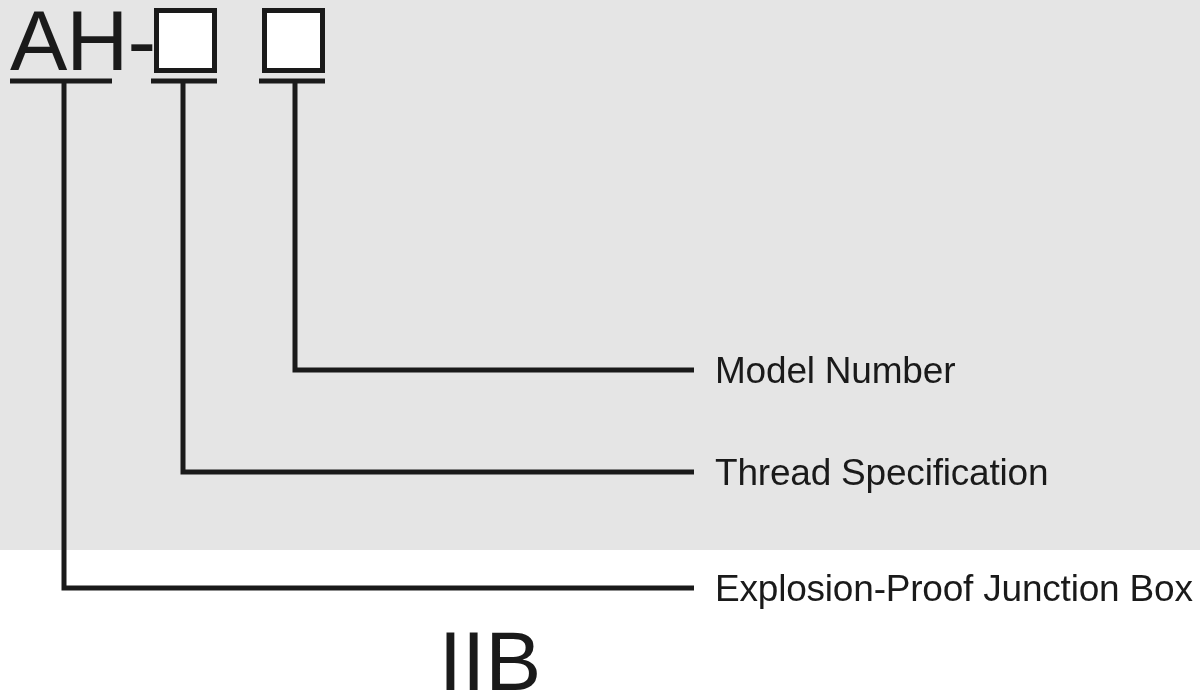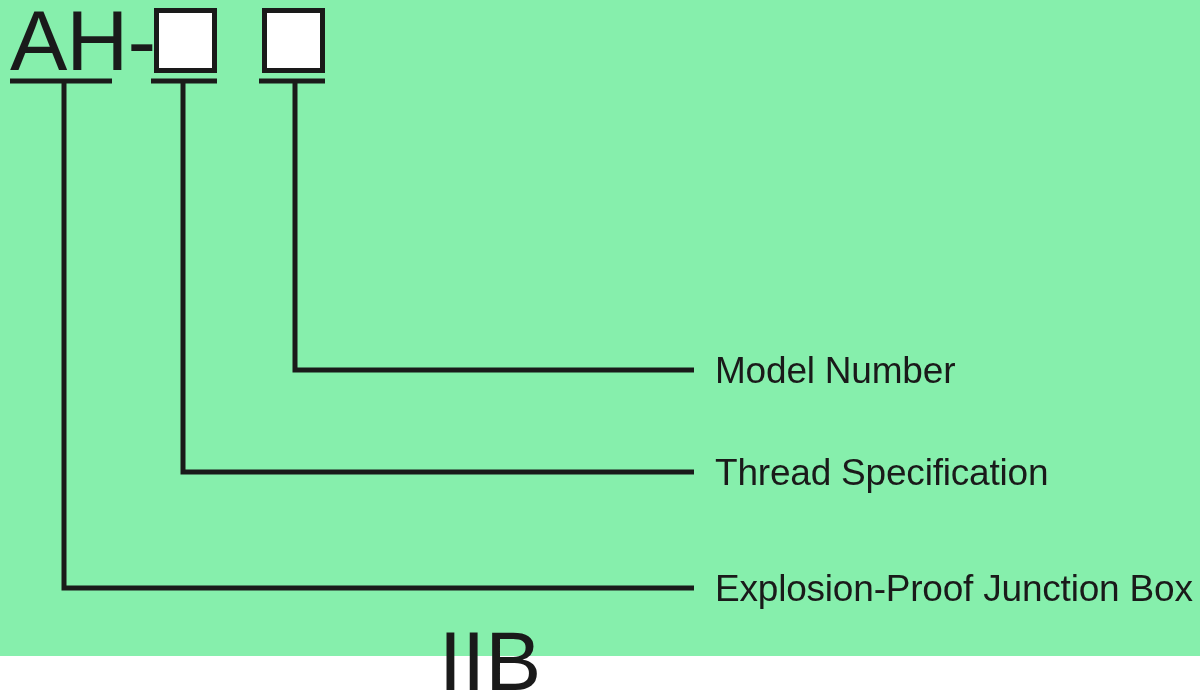--- a/index.html
+++ b/index.html
@@ -11,22 +11,22 @@
   body {
     width: 1200px;
     height: 696px;
     overflow: hidden;
     font-family: "Liberation Sans", sans-serif;
     color: #1a1a1a;
   }
   #diagram-root {
     position: relative;
     width: 1200px;
-    height: 656px;
-    background: #86efac;
+    height: 550px;
+    background: #e5e5e5;
   }
   svg#designation-svg {
     position: absolute;
     top: 0;
     left: 0;
     width: 1200px;
     height: 696px;
     display: block;
   }
   .stroke-line {

